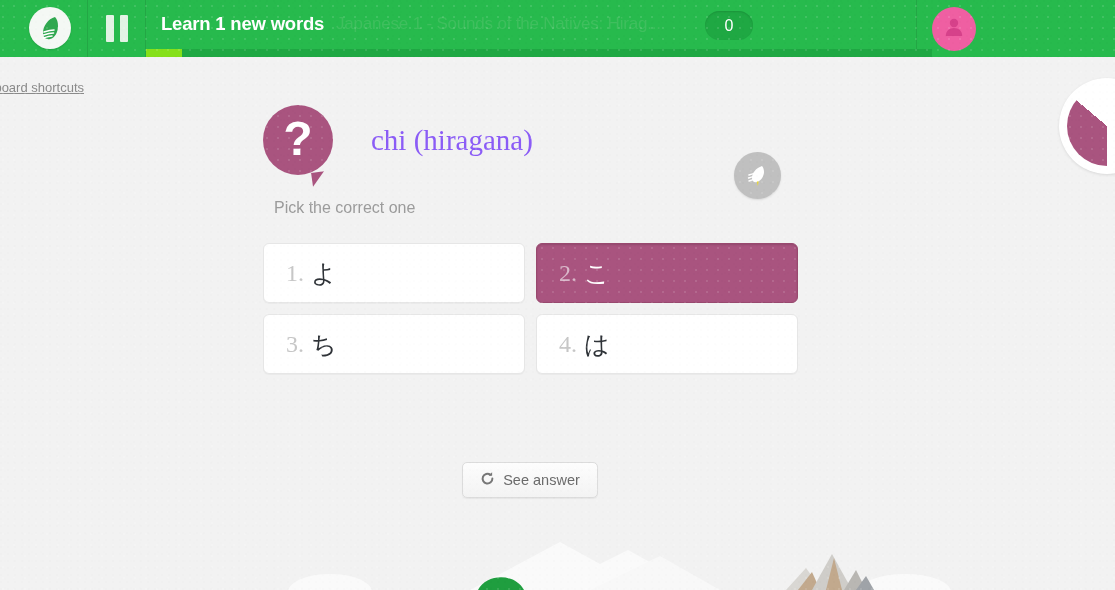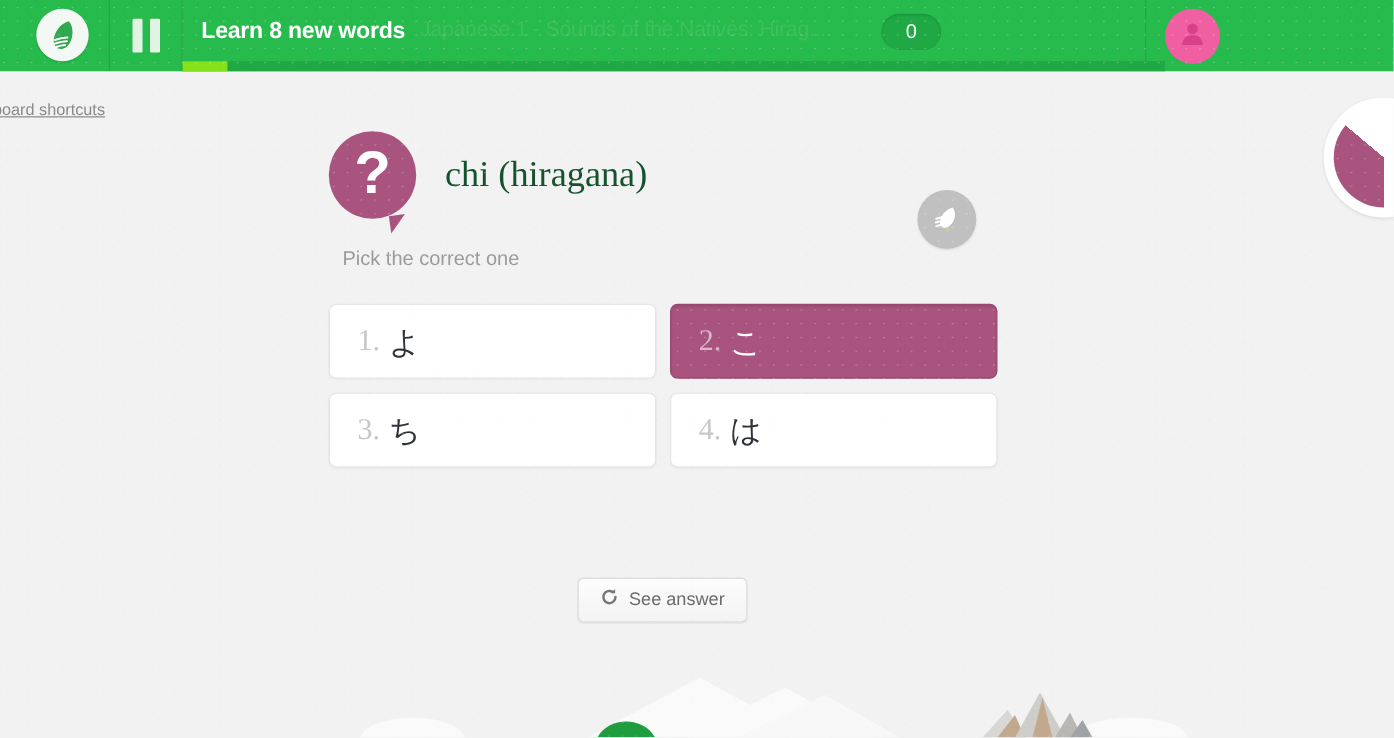--- a/index.html
+++ b/index.html
@@ -227,24 +227,24 @@
     z-index: 2;
     color: #ffffff;
     font-family: "Liberation Sans", sans-serif;
     font-size: 48px;
     font-weight: bold;
     line-height: 1;
     margin-top: -3px;
   }
 
   #question-text {
-    margin-left: 23px;
+    margin-left: 38px;
     font-family: "Liberation Serif", serif;
     font-size: 29px;
-    color: #14532d;
+    color: #8b5cf6;
     white-space: nowrap;
   }
 
   #hint-button {
     position: absolute;
     left: 734px; top: 95px;
     width: 47px; height: 47px;
     border-radius: 50%;
     background: #c0c0c0;
     display: flex;
@@ -352,21 +352,21 @@
         </svg>
       </span>
     </div>
 
     <div id="pause-button">
       <span class="bar"></span>
       <span class="bar"></span>
     </div>
 
     <div id="title-zone">
-      <div id="lesson-title">Learn 8 new words</div>
+      <div id="lesson-title">Learn 1 new words</div>
       <div id="course-title">Japanese 1 - Sounds of the Natives: Hirag...</div>
     </div>
 
     <div id="score-badge">0</div>
 
     <div id="avatar">
       <span>
         <svg width="24" height="24" viewBox="0 0 24 24">
           <circle cx="12" cy="8" r="4.2" fill="#d6418a"></circle>
           <path d="M3.8 21 C3.8 15.8 7.4 13 12 13 C16.6 13 20.2 15.8 20.2 21 Z" fill="#d6418a"></path>

